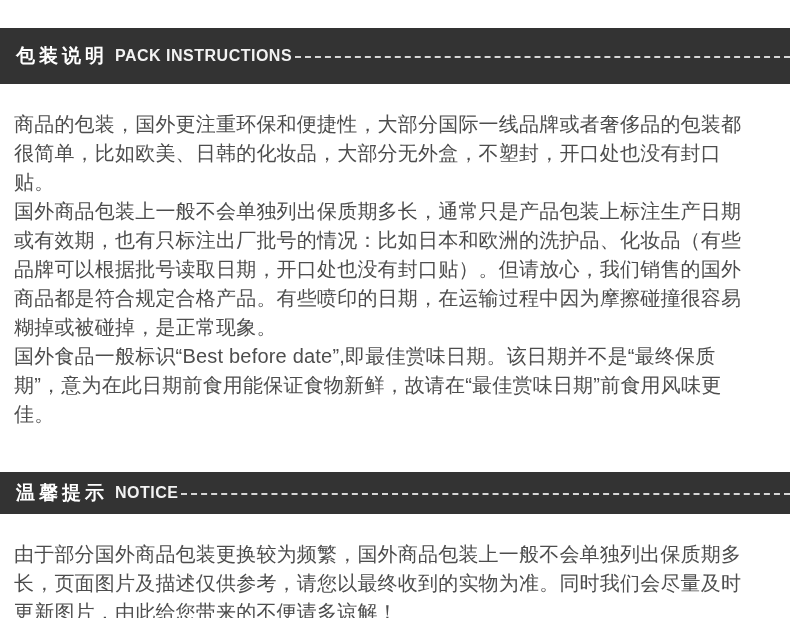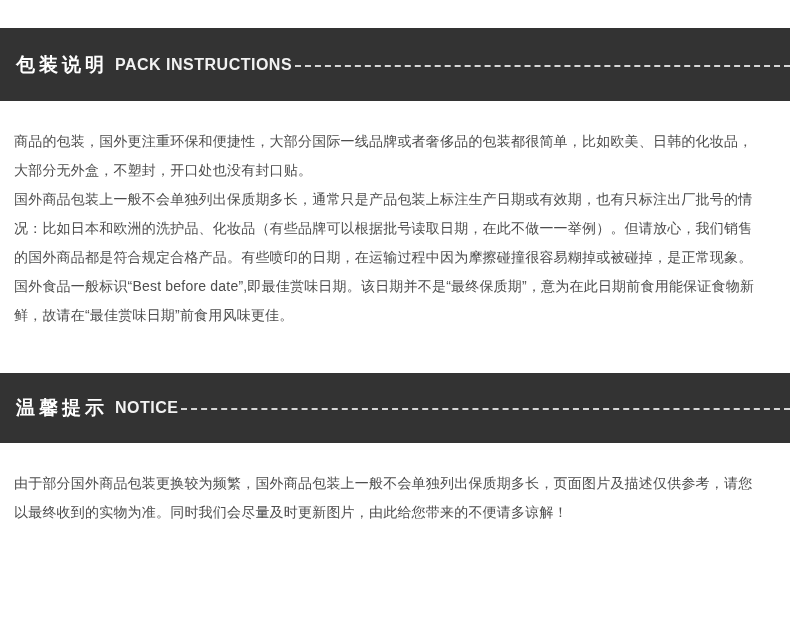--- a/index.html
+++ b/index.html
@@ -12,21 +12,21 @@
     width: 790px;
     height: 618px;
     background: #ffffff;
     overflow: hidden;
     font-family: "Liberation Sans", "DejaVu Sans", sans-serif;
   }
   .section-first {
     margin-top: 28px;
   }
   .header-bar {
-    height: 73px;
+    height: 56px;
     background: #333333;
     display: flex;
     align-items: center;
     padding-left: 16px;
     overflow: hidden;
     margin-top: 16px;
   }
   .title-zh {
     color: #ffffff;
     font-size: 19px;
@@ -50,45 +50,45 @@
     border-top: 2px dashed #d6d6d6;
     margin-left: 3px;
     transform: translateY(1px);
   }
   .section-body {
     padding: 26px 31px 0 14px;
     box-sizing: border-box;
   }
   .para {
     margin: 0;
-    font-size: 14px;
+    font-size: 20px;
     line-height: 29px;
     color: #4d4d4d;
     letter-spacing: 0.2px;
     word-break: break-all;
   }
   .section-notice .header-bar {
     margin-top: 43px;
-    height: 70px;
+    height: 42px;
   }
 </style>
 </head>
 <body>
 
 <div class="page">
 
   <section class="section section-first">
     <header class="header-bar">
       <span class="title-zh">包装说明</span>
       <span class="title-en">PACK INSTRUCTIONS</span>
       <span class="dash-line"></span>
     </header>
     <div class="section-body">
       <p class="para">商品的包装，国外更注重环保和便捷性，大部分国际一线品牌或者奢侈品的包装都很简单，比如欧美、日韩的化妆品，大部分无外盒，不塑封，开口处也没有封口贴。</p>
-      <p class="para">国外商品包装上一般不会单独列出保质期多长，通常只是产品包装上标注生产日期或有效期，也有只标注出厂批号的情况：比如日本和欧洲的洗护品、化妆品（有些品牌可以根据批号读取日期，在此不做一一举例）。但请放心，我们销售的国外商品都是符合规定合格产品。有些喷印的日期，在运输过程中因为摩擦碰撞很容易糊掉或被碰掉，是正常现象。</p>
+      <p class="para">国外商品包装上一般不会单独列出保质期多长，通常只是产品包装上标注生产日期或有效期，也有只标注出厂批号的情况：比如日本和欧洲的洗护品、化妆品（有些品牌可以根据批号读取日期，开口处也没有封口贴）。但请放心，我们销售的国外商品都是符合规定合格产品。有些喷印的日期，在运输过程中因为摩擦碰撞很容易糊掉或被碰掉，是正常现象。</p>
       <p class="para">国外食品一般标识“Best before date”,即最佳赏味日期。该日期并不是“最终保质期”，意为在此日期前食用能保证食物新鲜，故请在“最佳赏味日期”前食用风味更佳。</p>
     </div>
   </section>
 
   <section class="section section-notice">
     <header class="header-bar">
       <span class="title-zh">温馨提示</span>
       <span class="title-en">NOTICE</span>
       <span class="dash-line"></span>
     </header>

